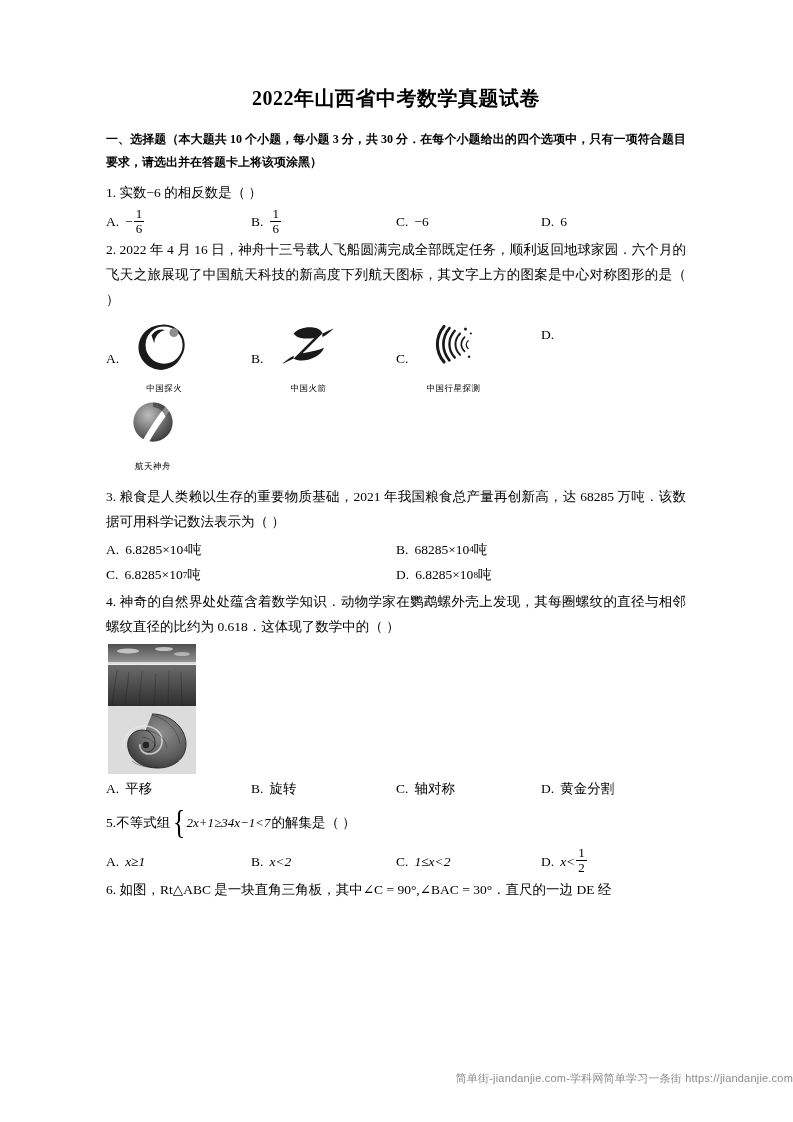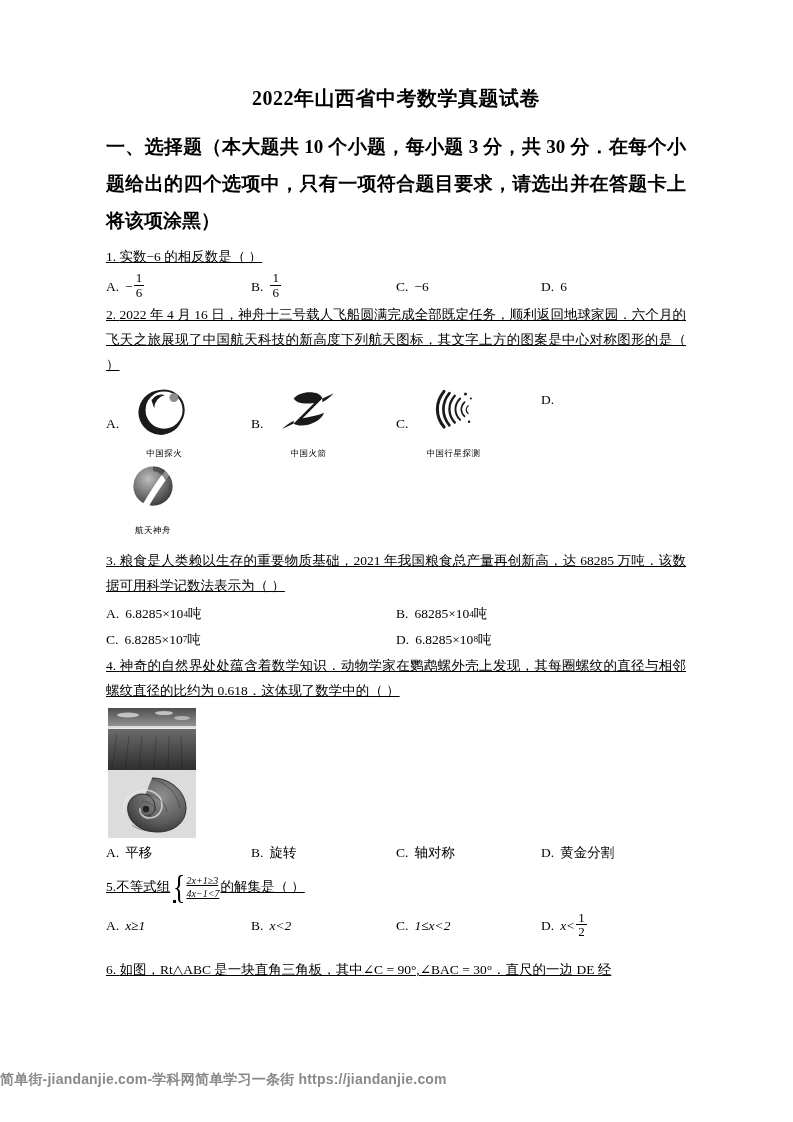--- a/index.html
+++ b/index.html
@@ -33,35 +33,35 @@
     text-align: center;
     font-size: 20px;
     font-weight: bold;
     letter-spacing: 0.5px;
     margin: 0 0 16px 0;
     line-height: 1.4;
   }
 
   
   .section-head {
-    font-size: 19px;
+    font-size: 12px;
     font-weight: bold;
     line-height: 1.95;
     margin: 0 0 6px 0;
     text-align: justify;
   }
 
   
   .question {
     font-size: 13.5px;
     line-height: 1.85;
     margin: 0 0 2px 0;
     text-align: justify;
   }
-  .q-stem { margin-bottom: 2px; text-decoration: underline; }
+  .q-stem { margin-bottom: 2px; }
 
   .options {
     display: flex;
     flex-wrap: wrap;
     font-size: 13.5px;
     line-height: 1.9;
   }
   .options.cols4 > .opt { width: 25%; box-sizing: border-box; }
   .options.cols2 > .opt { width: 50%; box-sizing: border-box; }
   .opt { display: flex; align-items: center; }
@@ -95,22 +95,22 @@
   }
   .sys-brace {
     font-size: 34px;
     line-height: 0.82;
     font-family: "Liberation Serif", serif;
     transform: scaleX(0.75);
     display: inline-block;
   }
   .sys-rows {
     display: inline-flex;
-    flex-direction: column;
-    font-size: 10px;
+    flex-direction: row;
+    font-size: 13px;
     line-height: 1.32;
     margin-left: -1px;
   }
 
   
   .logo-row {
     display: flex;
     flex-wrap: wrap;
     align-items: flex-start;
     margin: 8px 0 2px 0;
@@ -149,26 +149,25 @@
   }
   .photo.landscape { height: 62px; }
   .photo.shell { height: 68px; }
 
   
   .footer {
     position: absolute;
     left: 0;
     top: 1071px;
     width: 793px;
-    text-align: left;
-    font-size: 14px;
+    text-align: right;
+    font-size: 11px;
     color: #8a8a8a;
     font-family: "Liberation Sans", sans-serif;
     letter-spacing: 0.2px;
-    font-weight: bold;
   }
 </style>
 </head>
 <body>
 
 <div class="page">
   <div class="content">
 
     <h1 class="doc-title">2022年山西省中考数学真题试卷</h1>
 
@@ -436,21 +435,21 @@
             <span class="ital">x&lt;</span>
             <span class="frac">
               <span class="num">1</span>
               <span class="den">2</span>
             </span>
           </span>
         </div>
       </div>
     </div>
 
-    <div class="question" style="margin-top:18px">
+    <div class="question" style="margin-top:2px">
       <div class="q-stem">
         <span>6.</span>
         <span>如图，Rt△ABC 是一块直角三角板，其中∠C = 90°,∠BAC = 30°．直尺的一边 DE 经</span>
       </div>
     </div>
 
   </div>
 
   <div class="footer">简单街-jiandanjie.com-学科网简单学习一条街 https://jiandanjie.com</div>
 </div>

